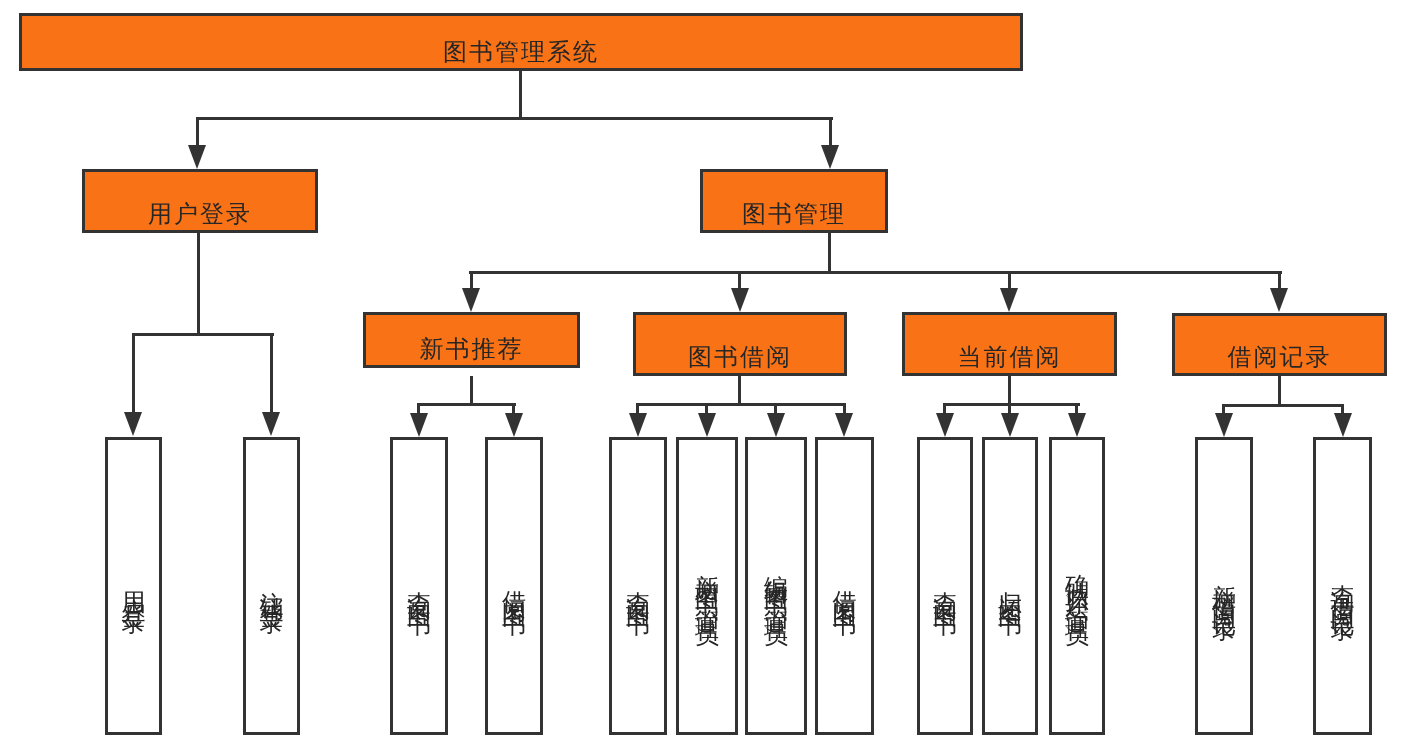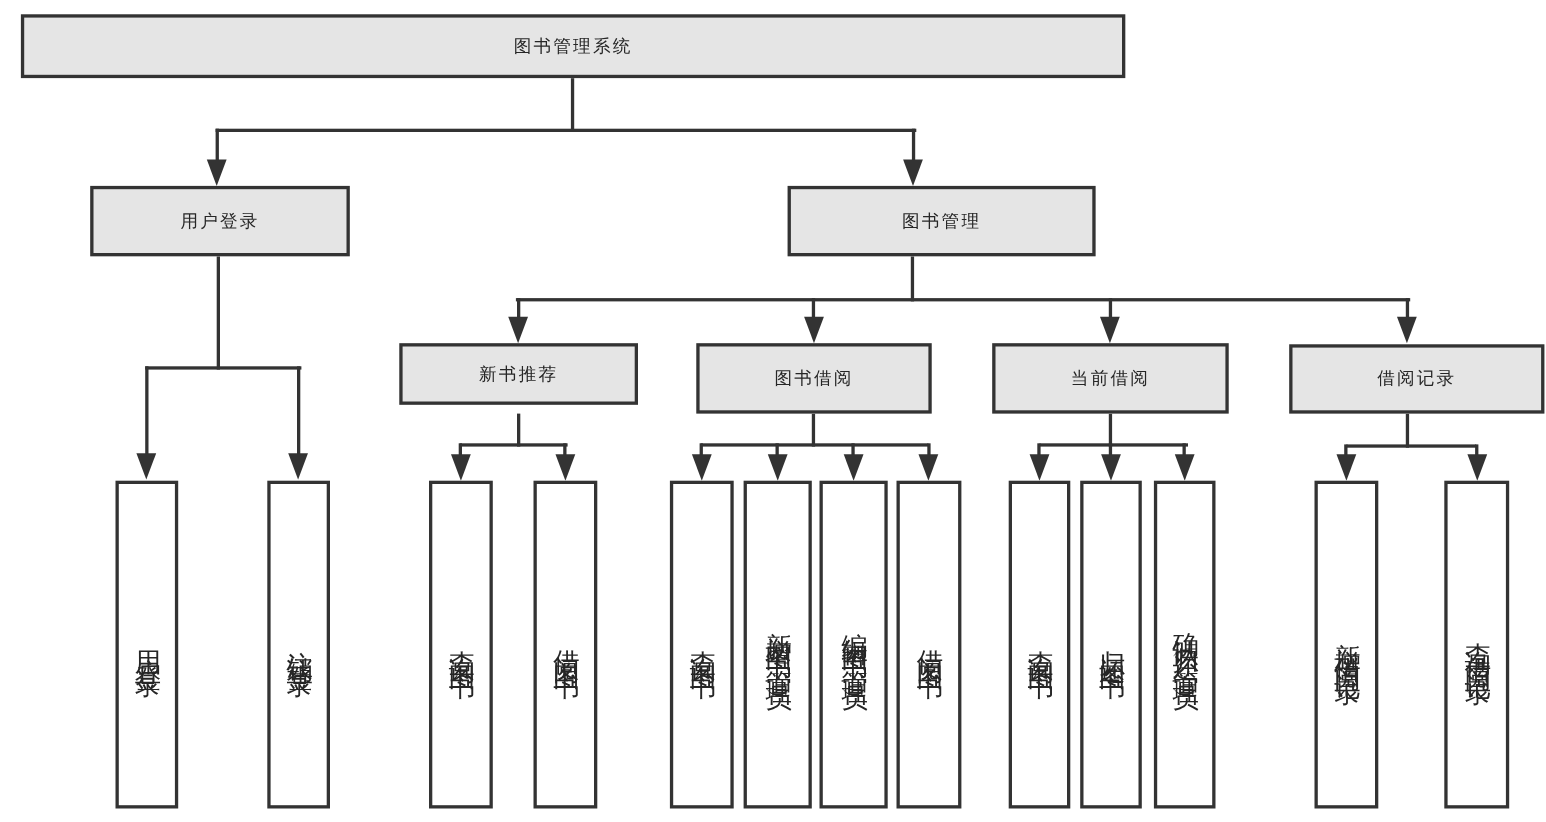--- a/index.html
+++ b/index.html
@@ -10,22 +10,22 @@
   }
   html,body{margin:0;padding:0;background:var(--background);}
   .canvas{
     position:relative;width:1405px;height:747px;background:var(--background);
     font-family:"Liberation Sans","DejaVu Sans",sans-serif;color:var(--text);
     overflow:hidden;
   }
   
   .hbox{
     position:absolute;box-sizing:border-box;border:3px solid var(--line);
-    background:#e5e5e5;display:flex;align-items:center;justify-content:center;
-    font-size:16px;letter-spacing:2px;z-index:2;
+    background:#f97316;display:flex;align-items:flex-end;justify-content:center;
+    font-size:24px;letter-spacing:2px;z-index:2;
   }
   .leaf{
     position:absolute;top:437px;height:298px;box-sizing:border-box;
     border:3px solid var(--line);background:#fff;z-index:2;
     writing-mode:vertical-rl;text-orientation:mixed;
     display:flex;align-items:center;justify-content:center;
     font-size:24px;letter-spacing:7px;line-height:1;
   }
   
   .hl{position:absolute;height:3px;background:var(--line);z-index:1;}
@@ -52,21 +52,21 @@
   <div class="vl" style="left:519px;top:71px;height:47px"></div>
   <div class="hl" style="left:196px;top:117px;width:637px"></div>
   <div class="vl" style="left:196px;top:117px;height:30px"></div>
   <div class="ar" style="left:188px;top:145px"></div>
   <div class="vl" style="left:829px;top:117px;height:30px"></div>
   <div class="ar" style="left:821px;top:145px"></div>
 
   <div class="hbox" style="left:82px;top:169px;width:236px;height:64px">
     <span>用户登录</span>
   </div>
-  <div class="hbox" style="left:716px;top:169px;width:280px;height:64px">
+  <div class="hbox" style="left:700px;top:169px;width:188px;height:64px">
     <span>图书管理</span>
   </div>
 
   <div class="vl" style="left:197px;top:233px;height:103px"></div>
   <div class="hl" style="left:132px;top:333px;width:142px"></div>
   <div class="vl" style="left:132px;top:333px;height:80px"></div>
   <div class="ar" style="left:124px;top:412px"></div>
   <div class="vl" style="left:270px;top:333px;height:80px"></div>
   <div class="ar" style="left:262px;top:412px"></div>
 
@@ -83,21 +83,21 @@
 
   <div class="hbox" style="left:363px;top:312px;width:217px;height:56px">
     <span>新书推荐</span>
   </div>
   <div class="hbox" style="left:902px;top:312px;width:215px;height:64px">
     <span>当前借阅</span>
   </div>
   <div class="hbox" style="left:633px;top:312px;width:214px;height:64px">
     <span>图书借阅</span>
   </div>
-  <div class="hbox" style="left:1172px;top:313px;width:232px;height:63px">
+  <div class="hbox" style="left:1172px;top:313px;width:215px;height:63px">
     <span>借阅记录</span>
   </div>
 
   <div class="vl" style="left:470px;top:376px;height:30px"></div>
   <div class="hl" style="left:418px;top:403px;width:98px"></div>
   <div class="vl" style="left:417px;top:403px;height:12px"></div>
   <div class="ar" style="left:410px;top:413px"></div>
   <div class="vl" style="left:512px;top:403px;height:12px"></div>
   <div class="ar" style="left:505px;top:413px"></div>
 

